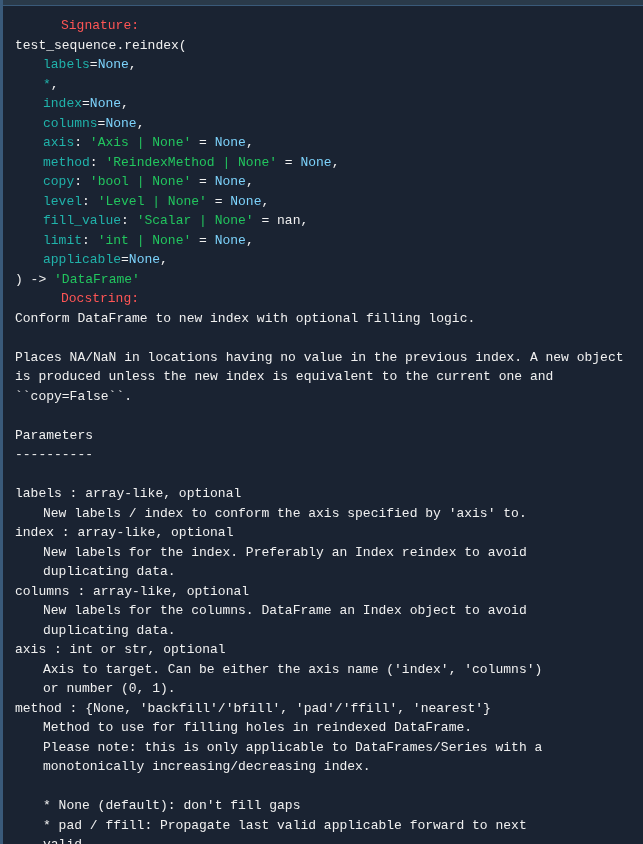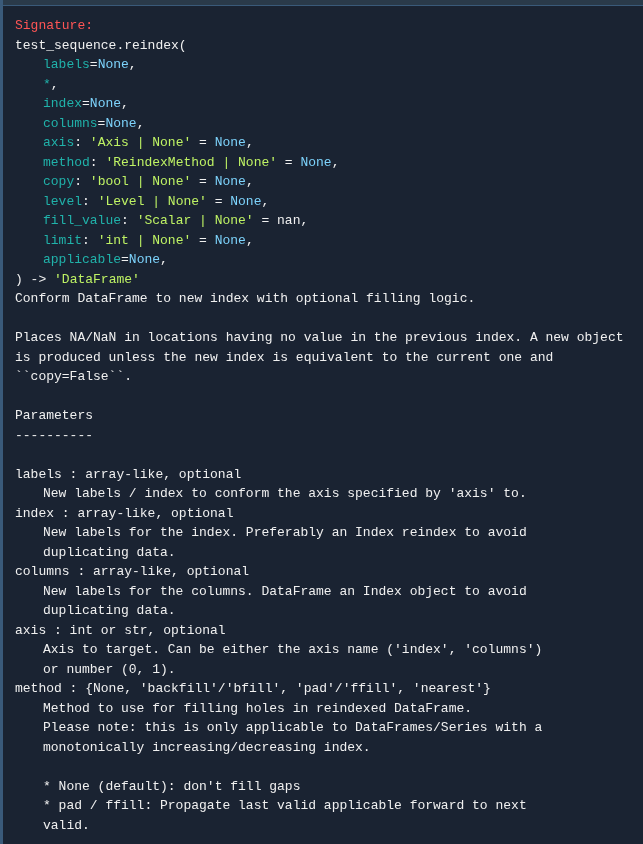--- a/index.html
+++ b/index.html
@@ -18,32 +18,33 @@
     overflow: hidden;
     border-left: 3px solid #3a5a7a;
   }
   .container {
     padding: 10px 8px 10px 12px;
     height: 100%;
     overflow-y: auto;
   }
   .red {
     color: #ff5555;
+    margin-left: 46px;
   }
   .white {
     color: #f0f0f0;
   }
   .teal {
     color: #20b2aa;
   }
   .green {
     color: #7dd3fc;
   }
   .yellow {
-    color: #bef264;
+    color: #22c55e;
   }
   .indent {
     padding-left: 28px;
   }
   .line {
     display: block;
     min-height: 1.5em;
   }
   .top-bar {
     height: 6px;
@@ -80,20 +81,21 @@
       <div class="line indent"><span class="teal">method</span><span class="white">: </span><span class="yellow">'ReindexMethod | None'</span><span class="white"> = </span><span class="green">None</span><span class="white">,</span></div>
       <div class="line indent"><span class="teal">copy</span><span class="white">: </span><span class="yellow">'bool | None'</span><span class="white"> = </span><span class="green">None</span><span class="white">,</span></div>
       <div class="line indent"><span class="teal">level</span><span class="white">: </span><span class="yellow">'Level | None'</span><span class="white"> = </span><span class="green">None</span><span class="white">,</span></div>
       <div class="line indent"><span class="teal">fill_value</span><span class="white">: </span><span class="yellow">'Scalar | None'</span><span class="white"> = </span><span class="white">nan</span><span class="white">,</span></div>
       <div class="line indent"><span class="teal">limit</span><span class="white">: </span><span class="yellow">'int | None'</span><span class="white"> = </span><span class="green">None</span><span class="white">,</span></div>
       <div class="line indent"><span class="teal">applicable</span><span class="white">=</span><span class="green">None</span><span class="white">,</span></div>
     </div>
 
   <div class="line"><span class="white">)</span><span class="white"> -&gt; </span><span class="yellow">'DataFrame'</span></div>
 
+  <div class="line"><span class="red">Docstring:</span></div>
 
   <div class="line white">Conform DataFrame to new index with optional filling logic.</div>
 
   <div class="line">&nbsp;</div>
 
   <div id="description">
       <div class="line white">Places NA/NaN in locations having no value in the previous index. A new object</div>
       <div class="line white">is produced unless the new index is equivalent to the current one and</div>
       <div class="line white">``copy=False``.</div>
     </div>

